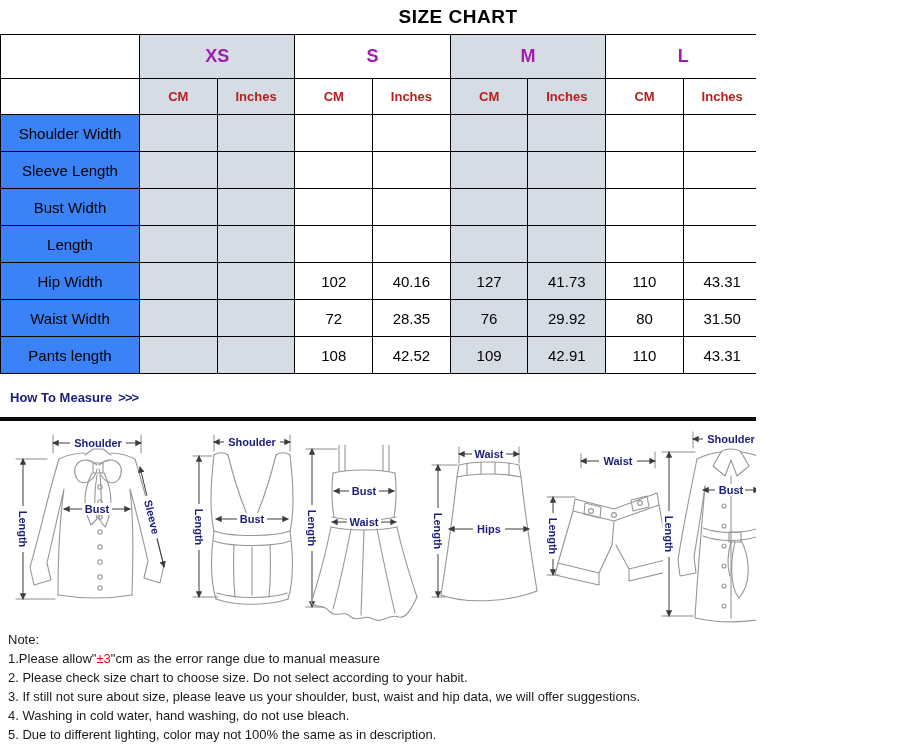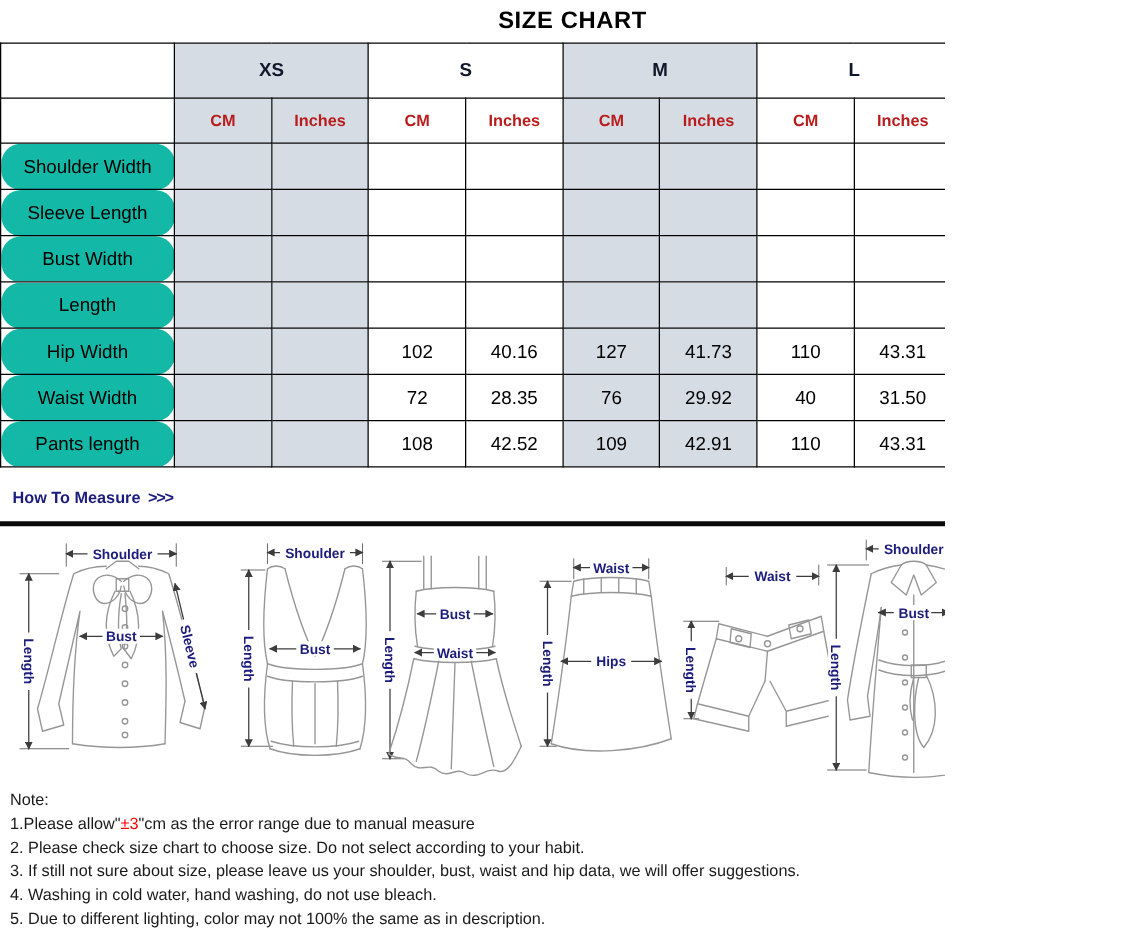--- a/index.html
+++ b/index.html
@@ -4,25 +4,25 @@
 <style>
   html,body{margin:0;padding:0;background:#fff;}
   .page{position:relative;width:756px;height:753px;background:#fff;overflow:hidden;
         font-family:"Liberation Sans","DejaVu Sans",sans-serif;color:#000;}
   .title{position:absolute;top:6px;left:0;width:916px;text-align:center;
          font-size:19px;font-weight:bold;letter-spacing:.5px;}
   
   table.chart{position:absolute;top:34px;left:0;width:916px;border-collapse:collapse;table-layout:fixed;}
   table.chart td{border:1px solid #000;text-align:center;vertical-align:middle;overflow:hidden;padding:0;}
   td.g{background:#D6DCE4;}
-  tr.r1 td{height:43px;font-size:15px;font-weight:bold;color:#0f172a;margin-top:25px;}
+  tr.r1 td{height:43px;font-size:18px;font-weight:bold;color:#a21caf;margin-top:25px;}
   tr.r1 td.corner{background:#fff;}
   tr.r2 td{height:35px;font-size:13px;font-weight:bold;color:#b91c1c;}
   tr.rd td{height:36px;font-size:15px;}
-  td.lbl{font-size:12.5px;background:#14b8a6;border-radius:16px;}
+  td.lbl{font-size:12.5px;background:#3b82f6;}
   
   .measure-head{position:absolute;top:390px;left:10px;font-size:13px;font-weight:bold;color:#1C1C7C;}
   .measure-head .chev{margin-left:6px;letter-spacing:-1px;}
   .rule{position:absolute;top:417px;left:0;width:916px;height:4px;background:#0a0a0a;}
   
   .fig{position:absolute;}
   .fig path,.fig line,.fig circle{fill:none;stroke:#969696;stroke-width:1.1;
        stroke-linecap:round;stroke-linejoin:round;}
   .fig .d{stroke:#3c3c3c;stroke-width:1;marker-start:url(#ah);marker-end:url(#ah);}
   .fig .d2{stroke:#3c3c3c;stroke-width:1;marker-end:url(#ah);}
@@ -153,21 +153,21 @@
       <td class="g"></td>
     </tr>
     <tr class="rd">
       <td class="lbl">Waist Width</td>
       <td class="g"></td>
       <td class="g"></td>
       <td>72</td>
       <td>28.35</td>
       <td class="g">76</td>
       <td class="g">29.92</td>
-      <td>40</td>
+      <td>80</td>
       <td>31.50</td>
       <td class="g"></td>
       <td class="g"></td>
     </tr>
     <tr class="rd">
       <td class="lbl">Pants length</td>
       <td class="g"></td>
       <td class="g"></td>
       <td>108</td>
       <td>42.52</td>

